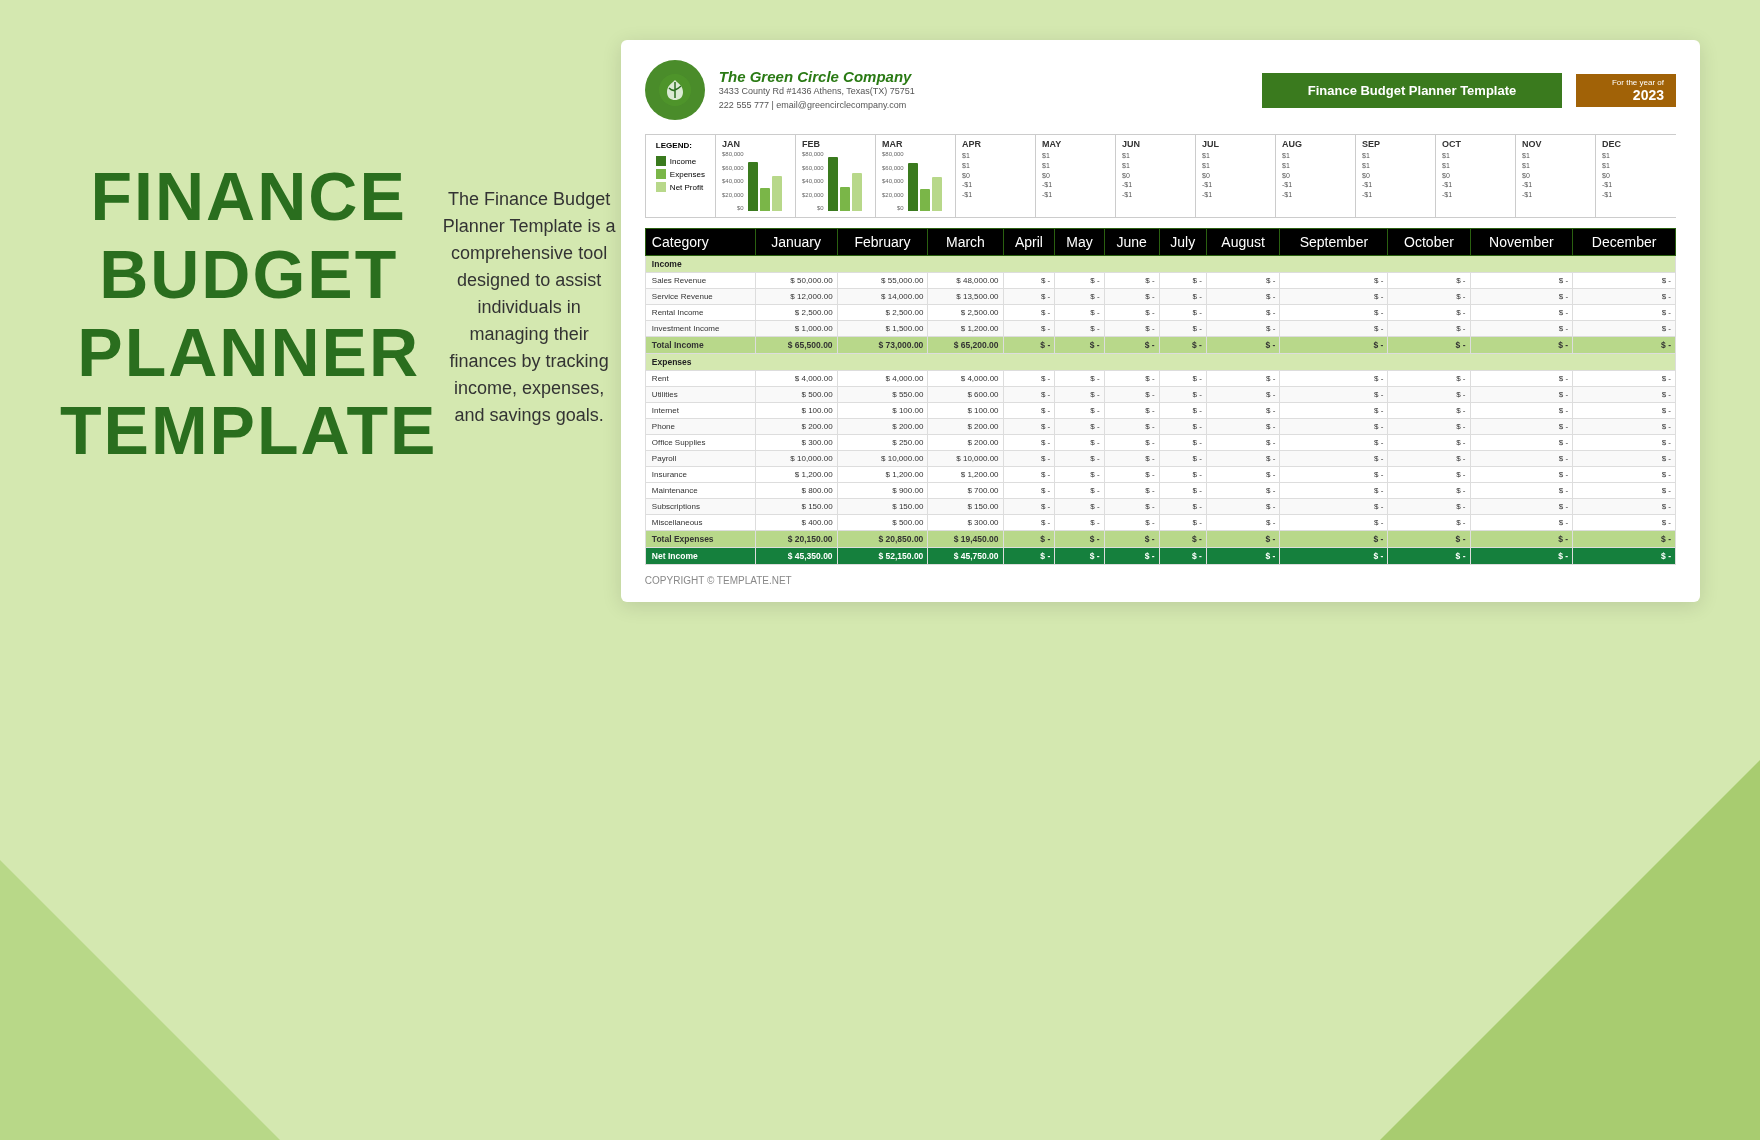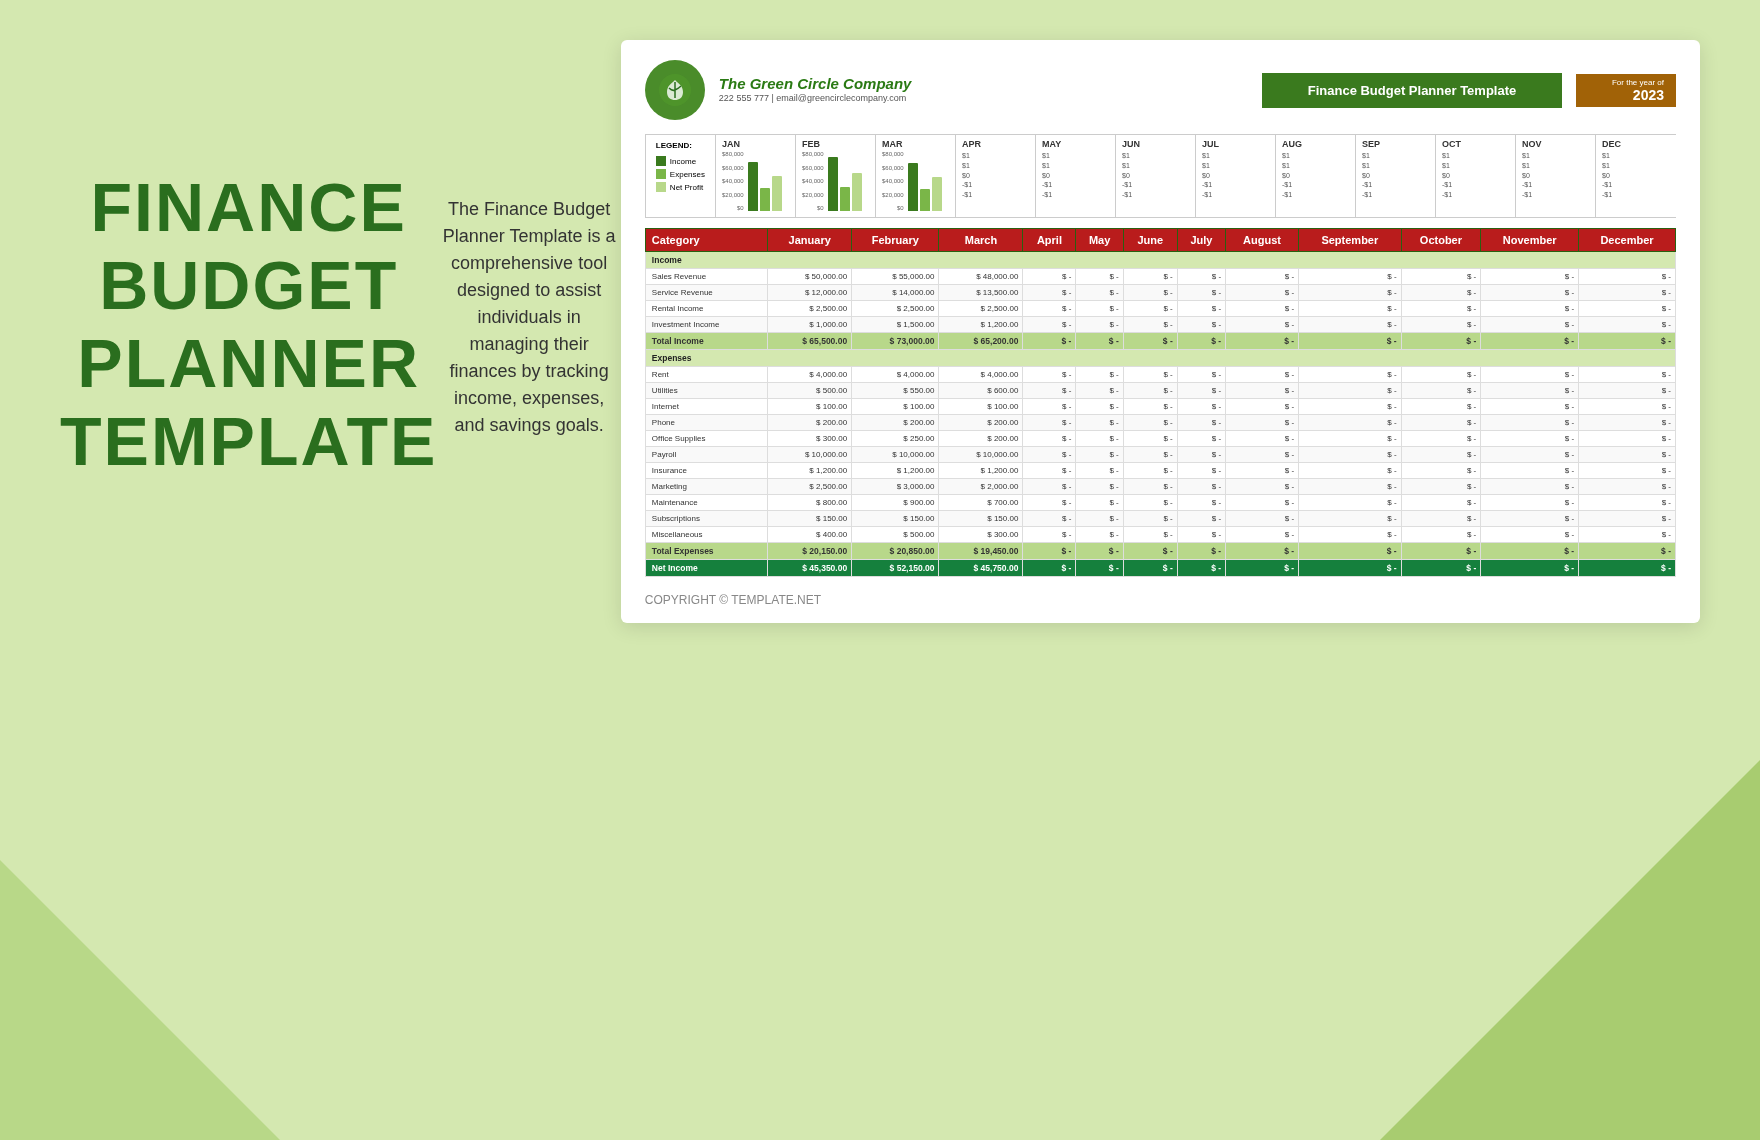--- a/index.html
+++ b/index.html
@@ -179,26 +179,26 @@
       line-height: 1.4;
     }
 
     
     table {
       width: 100%;
       border-collapse: collapse;
       font-size: 8.5px;
     }
     table th {
-      background: #b91c1c;
+      background: #000000;
       color: #fff;
       padding: 5px 4px;
       text-align: center;
-      font-size: 11px;
-      font-weight: 700;
+      font-size: 14px;
+      font-weight: 400;
       border: 1px solid #2a6010;
     }
     table th:first-child { text-align: left; padding-left: 6px; }
     table td {
       padding: 3px 4px;
       border: 1px solid #ddd;
       text-align: right;
       font-size: 8px;
       color: #333;
     }
@@ -218,23 +218,23 @@
     }
     .net-income-row td {
       background: #15803d;
       color: #fff;
       font-weight: 700;
       font-size: 8.5px;
     }
     .alt-row td { background: #f9f9f9; }
 
     .copyright {
-      font-size: 12px;
+      font-size: 10px;
       color: #888;
-      margin-top: 16px;
+      margin-top: 10px;
       text-align: left;
     }
     .month-chart-inner {
       display: flex;
       gap: 2px;
     }
     .y-axis {
       display: flex;
       flex-direction: column;
       justify-content: space-between;
@@ -261,20 +261,21 @@
     <div class="card-header">
       <div class="logo-circle">
         <svg viewBox="0 0 36 36" fill="none" xmlns="http://www.w3.org/2000/svg">
           <circle cx="18" cy="18" r="16" fill="#5aaa2a" opacity="0.3"></circle>
           <path d="M18 8 C14 12 10 14 10 20 C10 26 14 28 18 28 C22 28 26 26 26 20 C26 14 22 12 18 8Z" fill="#fff" opacity="0.8"></path>
           <path d="M18 10 L18 26 M12 16 C14 18 16 19 18 18 C20 17 22 16 24 14" stroke="#2a6e1e" stroke-width="1.5" fill="none"></path>
         </svg>
       </div>
       <div class="company-info">
         <div class="company-name">The Green Circle Company</div>
+        <div class="company-details">3433 County Rd #1436 Athens, Texas(TX) 75751</div>
         <div class="company-details">222 555 777 | email@greencirclecompany.com</div>
       </div>
       <div class="header-title-box">Finance Budget Planner Template</div>
       <div class="year-box">
         <div class="year-label">For the year of</div>
         <div class="year-value">2023</div>
       </div>
     </div>
 
     <div class="charts-section">
@@ -587,35 +588,20 @@
             <td>$ -</td>
             <td>$ -</td>
             <td>$ -</td>
             <td>$ -</td>
             <td>$ -</td>
             <td>$ -</td>
             <td>$ -</td>
             <td>$ -</td>
             <td>$ -</td>
           </tr>
-          <tr class="alt-row">
-            <td>Marketing</td>
-            <td>$ 2,500.00</td>
-            <td>$ 3,000.00</td>
-            <td>$ 2,000.00</td>
-            <td>$ -</td>
-            <td>$ -</td>
-            <td>$ -</td>
-            <td>$ -</td>
-            <td>$ -</td>
-            <td>$ -</td>
-            <td>$ -</td>
-            <td>$ -</td>
-            <td>$ -</td>
-          </tr>
           <tr>
             <td>Maintenance</td>
             <td>$ 800.00</td>
             <td>$ 900.00</td>
             <td>$ 700.00</td>
             <td>$ -</td>
             <td>$ -</td>
             <td>$ -</td>
             <td>$ -</td>
             <td>$ -</td>

